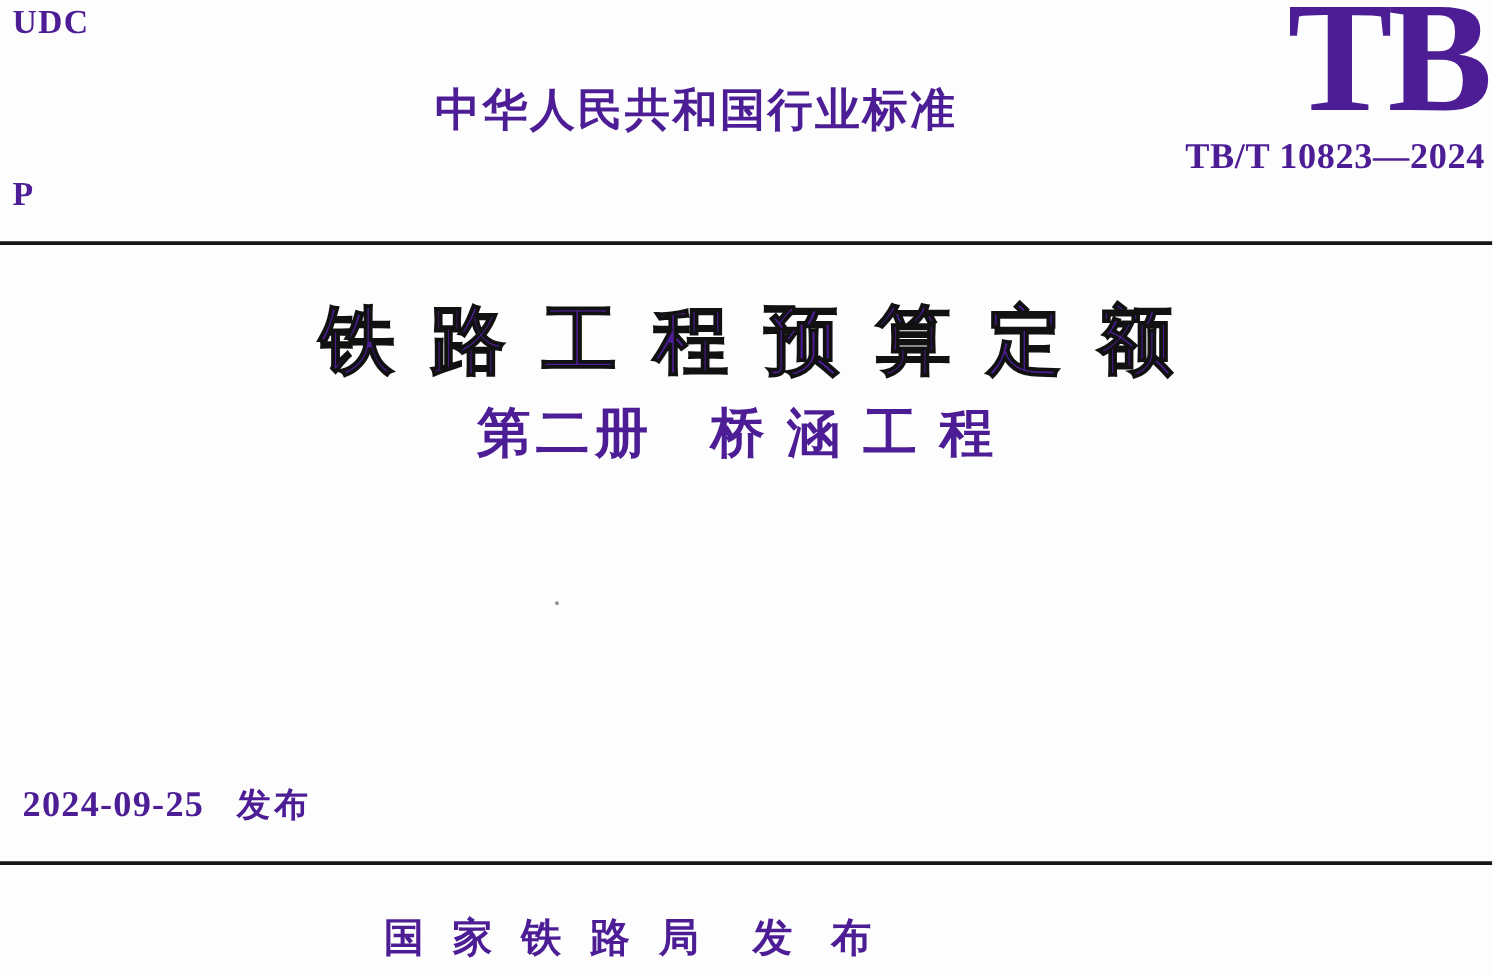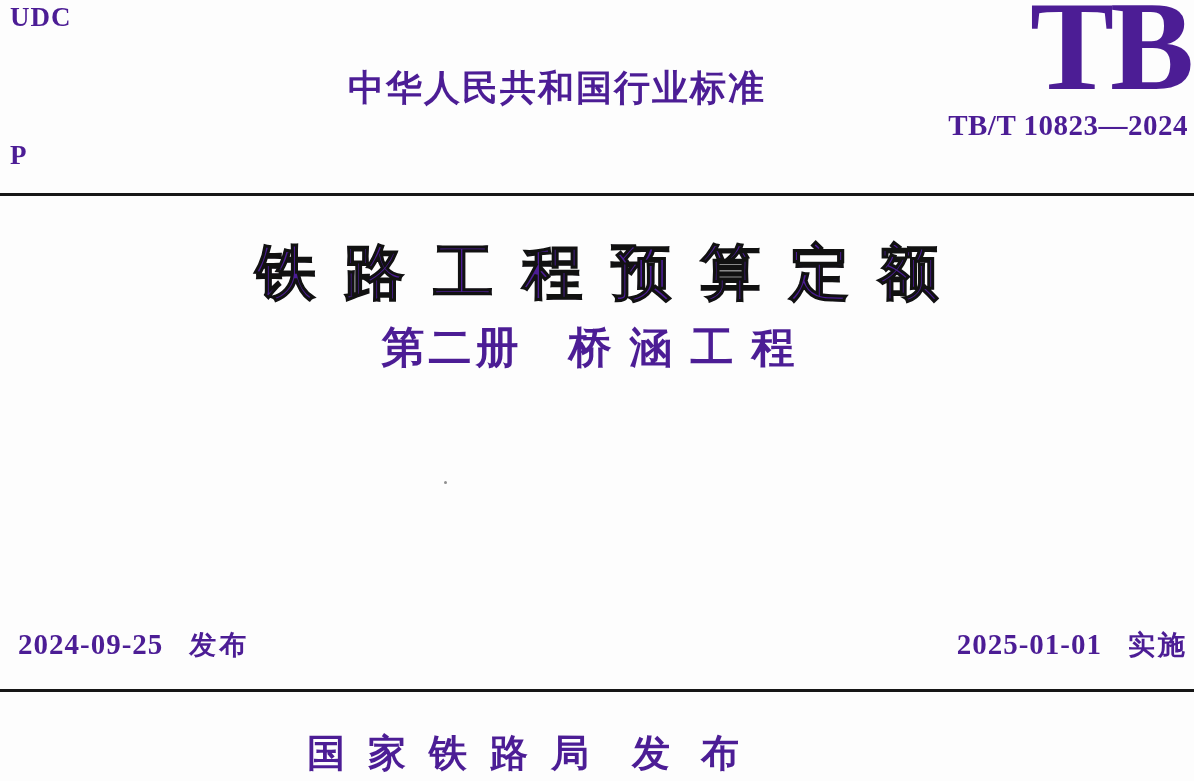--- a/index.html
+++ b/index.html
@@ -54,21 +54,21 @@
     position:absolute;top:630px;left:8px;right:6px;
     display:flex;justify-content:space-between;align-items:center;line-height:1;margin-left:10px;
   }
   .dates .side{display:flex;align-items:baseline;}
   .date-num{font-size:29px;font-weight:bold;letter-spacing:1px;}
   .date-label{font-size:27px;font-weight:bold;margin-left:26px;letter-spacing:3px;}
 
   .publisher{
     position:absolute;left:307px;top:734px;
     display:flex;align-items:baseline;line-height:1;white-space:nowrap;
-    font-size:38px;font-weight:bold;
+    font-size:32px;font-weight:bold;
   }
   .publisher .name{letter-spacing:23px;}
   .publisher .action{margin-left:20px;letter-spacing:31px;}
 </style>
 </head>
 <body>
 
 <div class="page">
 
   <div class="udc serif">UDC</div>
@@ -91,24 +91,20 @@
     <span class="subj">桥涵工程</span>
   </div>
 
   <div class="speck"></div>
 
   <div class="dates">
     <div class="side">
       <span class="date-num serif">2024-09-25</span>
       <span class="date-label sans">发布</span>
     </div>
-    <div class="side">
-      <span class="date-num serif">2025-01-01</span>
-      <span class="date-label sans">实施</span>
-    </div>
   </div>
 
   <div class="rule rule-bottom"></div>
 
   <div class="publisher sans">
     <span class="name">国家铁路局</span>
     <span class="action">发布</span>
   </div>
 
 </div>

